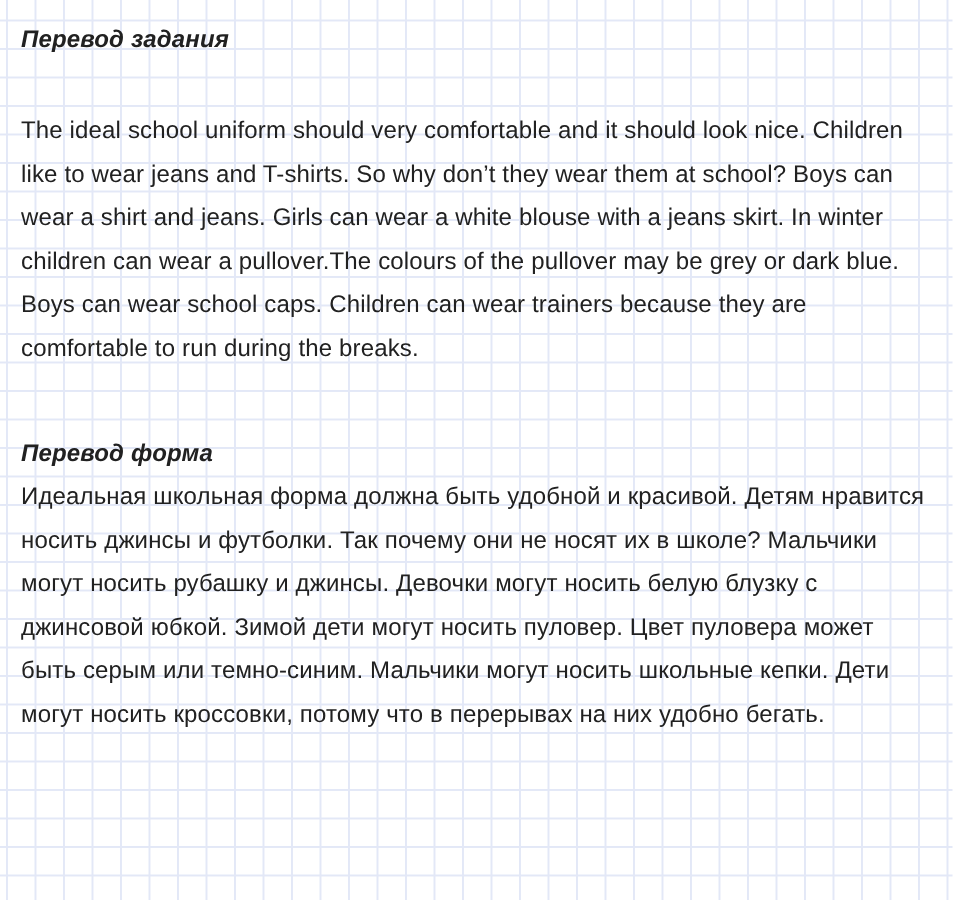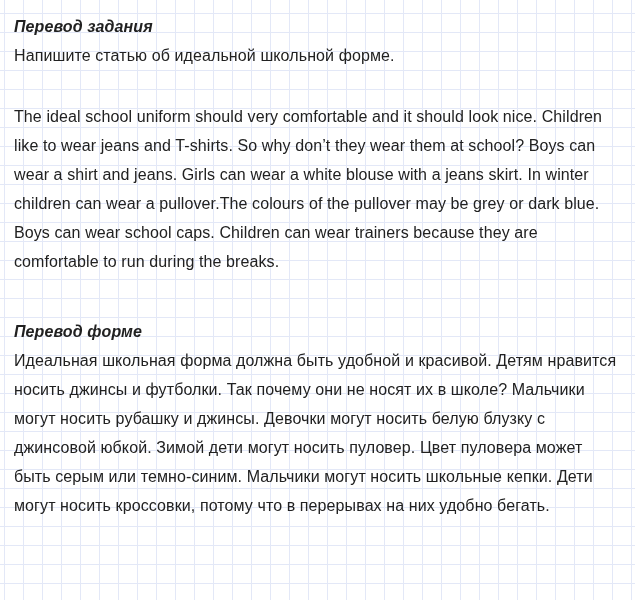--- a/index.html
+++ b/index.html
@@ -48,25 +48,24 @@
   .gap-answer { margin-top: 32px; }
   .gap-translation { margin-top: 41px; }
 </style>
 </head>
 <body>
 
 <div class="page">
 
   <div class="section">
     <div class="section-heading italic">Перевод задания</div>
-    <div class="section-body">Напишите статью об идеальной школьной форме.</div>
   </div>
 
   <div class="section gap-answer">
     <div class="section-body">The ideal school uniform should very comfortable and it should look nice. Children like to wear jeans and T-shirts. So why don’t they wear them at school? Boys can wear a shirt and jeans. Girls can wear a white blouse with a jeans skirt. In winter children can wear a pullover.The colours of the pullover may be grey or dark blue. Boys can wear school caps. Children can wear trainers because they are comfortable to run during the breaks.</div>
   </div>
 
   <div class="section gap-translation">
-    <div class="section-heading italic">Перевод форме</div>
+    <div class="section-heading italic">Перевод форма</div>
     <div class="section-body">Идеальная школьная форма должна быть удобной и красивой. Детям нравится носить джинсы и футболки. Так почему они не носят их в школе? Мальчики могут носить рубашку и джинсы. Девочки могут носить белую блузку с джинсовой юбкой. Зимой дети могут носить пуловер. Цвет пуловера может быть серым или темно-синим. Мальчики могут носить школьные кепки. Дети могут носить кроссовки, потому что в перерывах на них удобно бегать.</div>
   </div>
 
 </div>
 
 </body></html>

